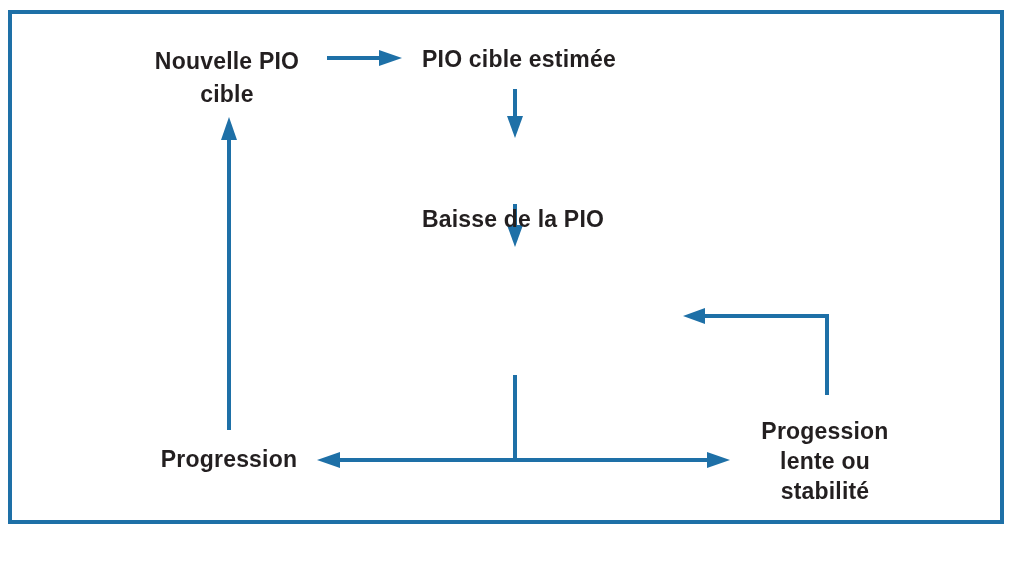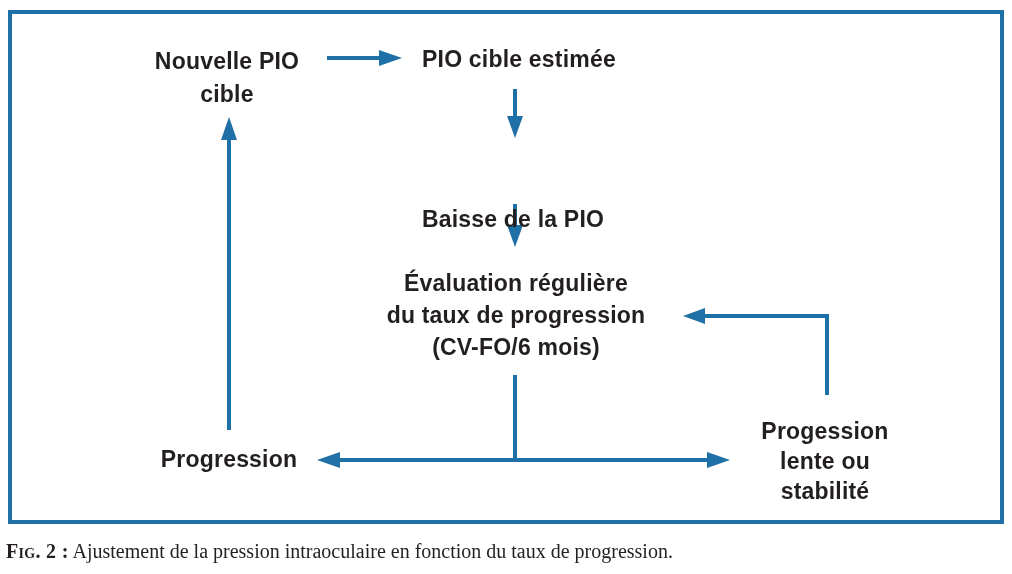--- a/index.html
+++ b/index.html
@@ -84,28 +84,21 @@
     </g>
   </svg>
 
   <div class="node n-nouvelle">Nouvelle PIO
 cible</div>
 
   <div class="node n-estimee">PIO cible estimée</div>
 
   <div class="node n-baisse">Baisse de la PIO</div>
 
-  <div class="node n-evaluation">Évaluation régulière
-du taux de progression
-(CV-FO/6 mois)</div>
 
   <div class="node n-lente">Progession
 lente ou
 stabilité</div>
 
   <div class="node n-progression">Progression</div>
 
-  <div class="caption">
-    <span class="fig-label">Fig. 2 :</span>
-    <span>Ajustement de la pression intraoculaire en fonction du taux de progression.</span>
-  </div>
 
 </div>
 
 </body></html>

